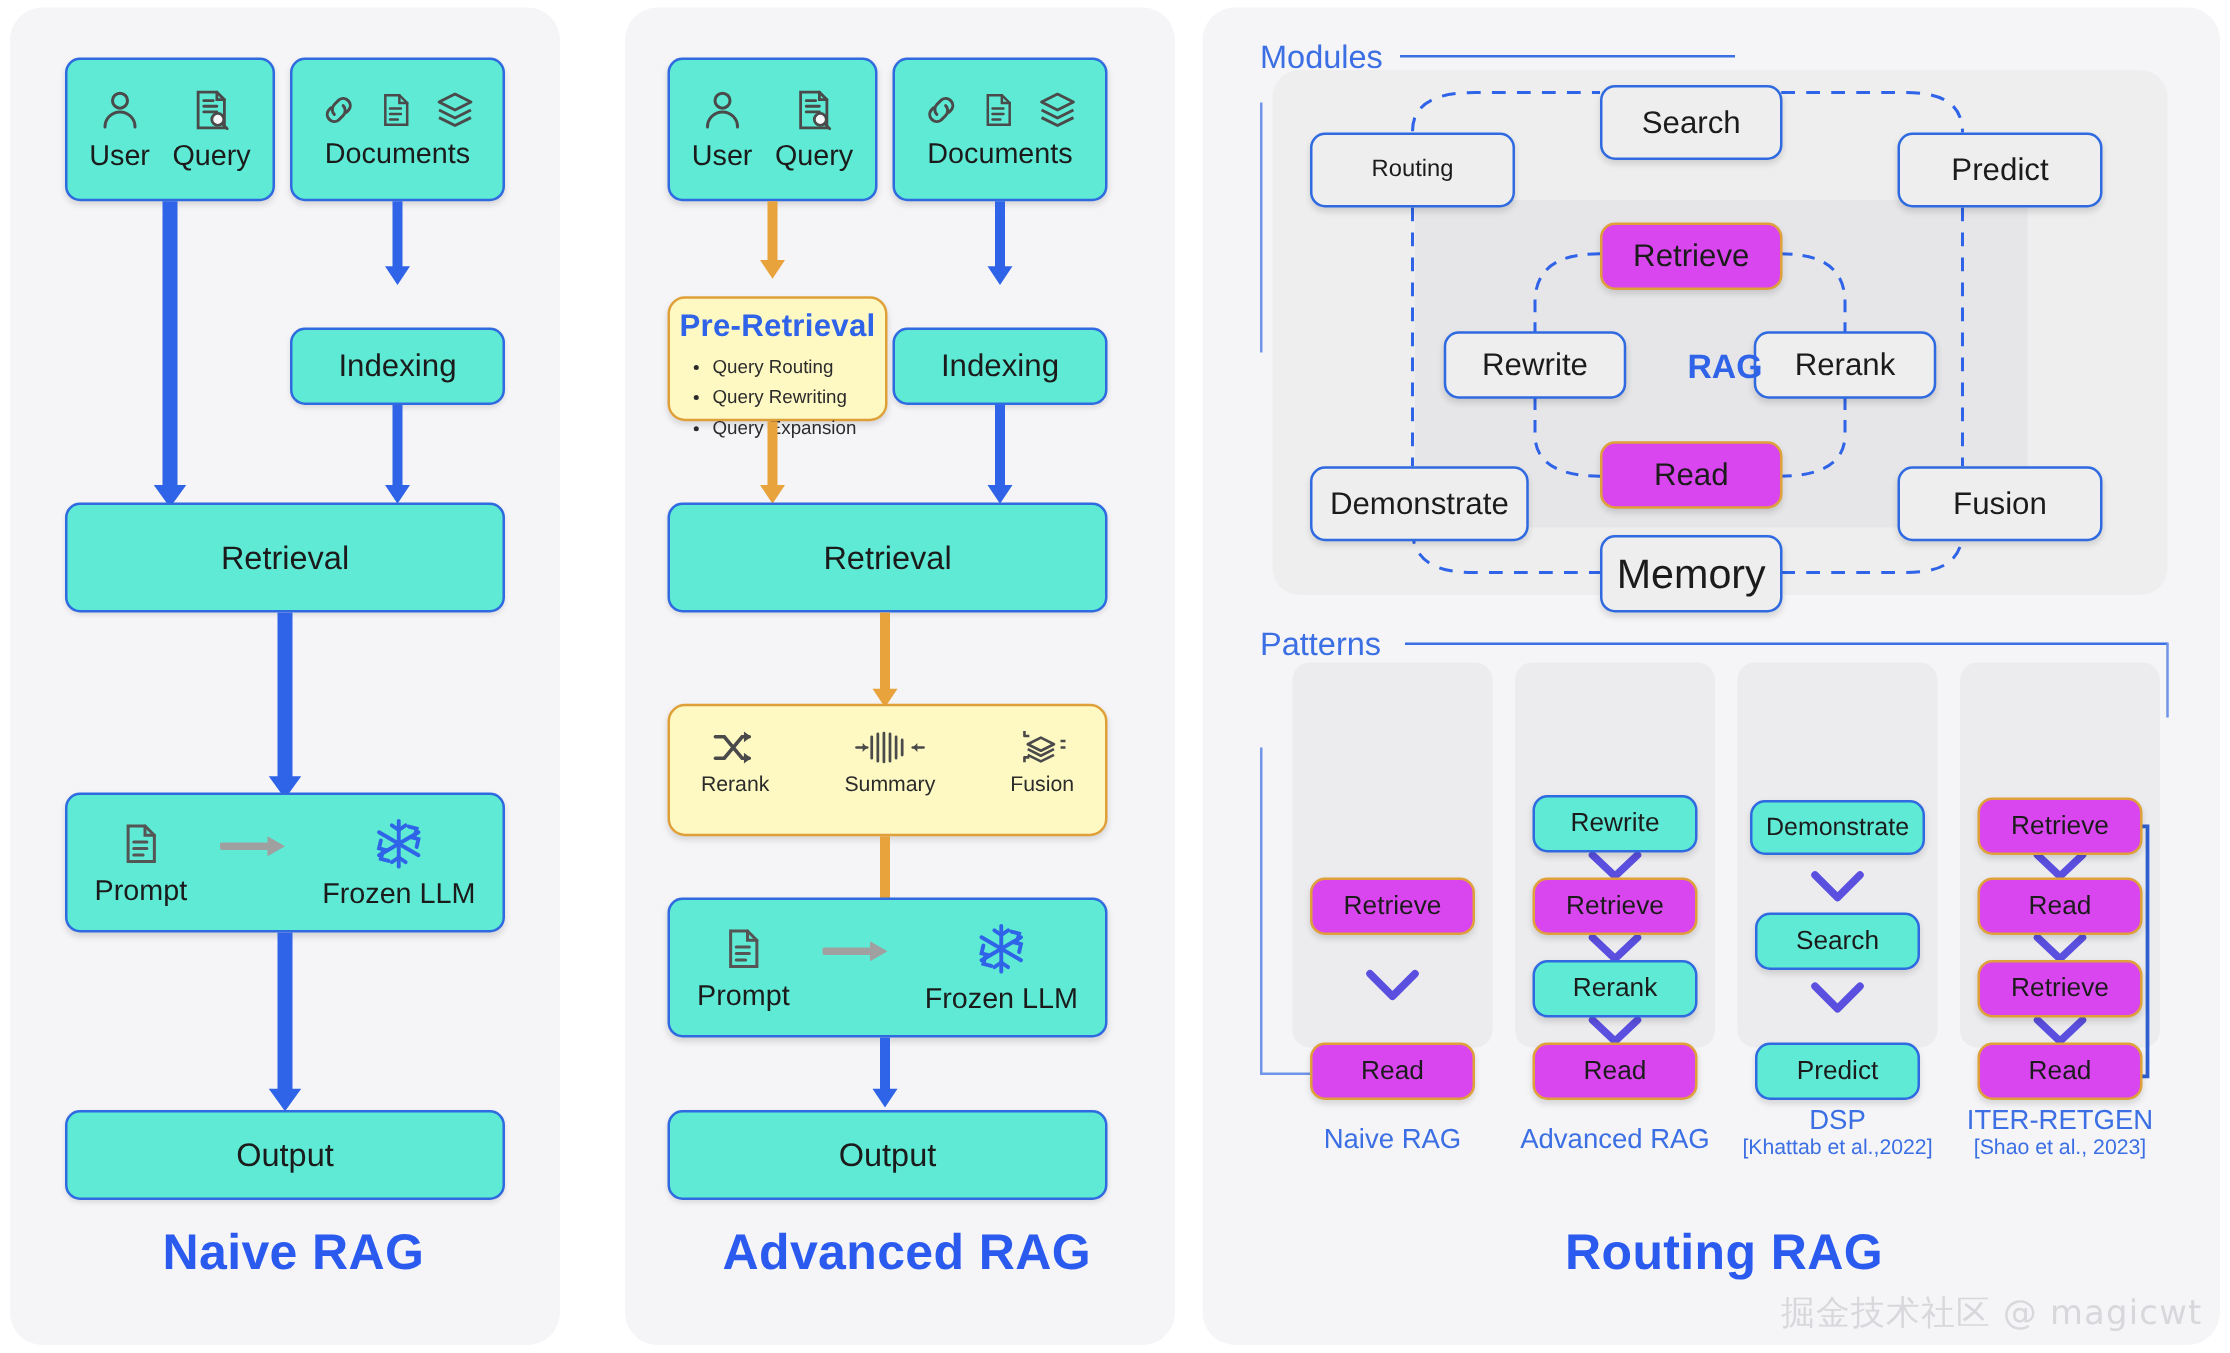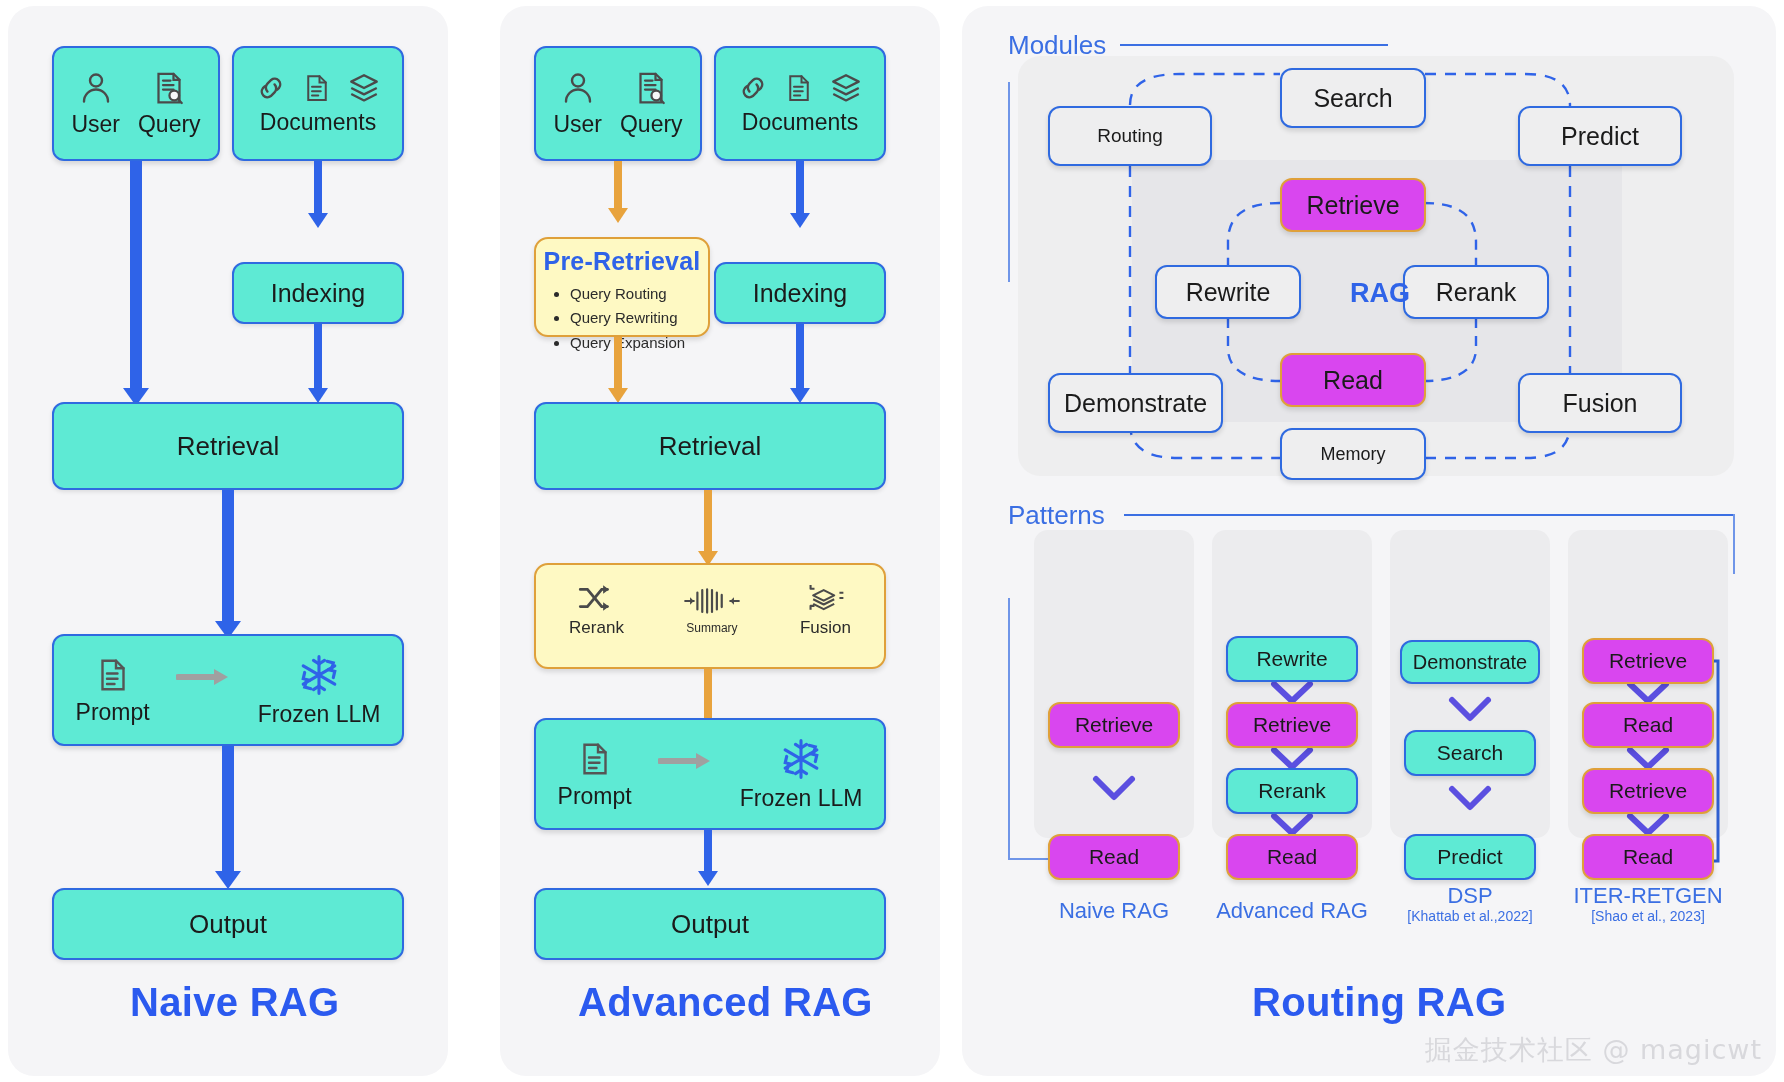--- a/index.html
+++ b/index.html
@@ -93,21 +93,21 @@
   }
   .brkv { position:absolute; width:2px; background:#6f95e8; }
   .brkh { position:absolute; height:2px; background:#6f95e8; }
   .modulesbg { position:absolute; background:#eeeeef; border-radius: 22px; }
   .ragcore { position:absolute; background:#e6e6e9; border-radius: 6px; }
   .raglabel { position:absolute; color:#2f63e8; font-weight:700; font-size:27px; }
 
   .patcol { position:absolute; background:#ececee; border-radius: 14px; }
   .patcap { position:absolute; text-align:center; color:#3b6fe3; white-space:nowrap; }
   .patcap .t1 { font-size: 22px; display:block; }
-  .patcap .t2 { font-size: 14px; display:block; margin-top:-1px; }
+  .patcap .t2 { font-size: 17px; display:block; margin-top:-1px; }
 
   svg.overlay { position:absolute; left:0; top:0; width:1784px; height:1082px; pointer-events:none; }
 
   .watermark {
     position:absolute; right: 22px; bottom: 14px;
     font-size: 27px; color: #d8d8dc; letter-spacing: 1px; white-space: nowrap;
     font-family: "DejaVu Sans", sans-serif;
     margin-left: 48px;
   }
 </style>
@@ -296,21 +296,21 @@
         <span style="font-size:17px;color:#2b2b2b;">Rerank</span>
       </div>
       <div class="icogroup">
         <svg width="56" height="32" viewBox="0 0 46 22" fill="none" stroke="#4a4a4a" stroke-width="1.8" stroke-linecap="round">
           <path d="M1 11h7"></path>
             <path d="M5 8l3 3-3 3" fill="#4a4a4a" stroke="none"></path>
           <path d="M11 4v14M15 2v18M19 1.5v19M23 2v18M27 4v14M31 6v10"></path>
           <path d="M45 11h-7"></path>
             <path d="M41 8l-3 3 3 3" fill="#4a4a4a" stroke="none"></path>
         </svg>
-        <span style="font-size:12px;color:#2b2b2b;text-align:center;">Summary</span>
+        <span style="font-size:17px;color:#2b2b2b;text-align:center;">Summary</span>
       </div>
       <div class="icogroup">
         <svg width="42" height="32" viewBox="0 0 32 24" fill="none" stroke="#4a4a4a" stroke-width="1.6" stroke-linejoin="round">
           <path d="M15 6l8 4-8 4-8-4z"></path>
             <path d="M7 13l8 4 8-4"></path>
             <path d="M7 16.5l8 4 8-4"></path>
           <path d="M5 2v3h3M5 21v-3h3M27 8h3M27 12h3"></path>
         </svg>
         <span style="font-size:17px;color:#2b2b2b;">Fusion</span>
       </div>
@@ -373,21 +373,21 @@
     <path d="M1424 203 C1454 203 1476 212 1476 242 L1476 268" fill="none" stroke="#2f63e8" stroke-width="2.4" stroke-dasharray="10 8"></path>
     <path d="M1228 318 L1228 348 C1228 372 1250 381 1280 381" fill="none" stroke="#2f63e8" stroke-width="2.4" stroke-dasharray="10 8"></path>
     <path d="M1476 318 L1476 348 C1476 372 1454 381 1424 381" fill="none" stroke="#2f63e8" stroke-width="2.4" stroke-dasharray="10 8"></path>
   </svg>
 
   <div class="node" style="left:1280px; top:68px; width:146px; height:60px; font-size:25px; background:#eeeeef;">Search</div>
   <div class="node" style="left:1048px; top:106px; width:164px; height:60px; font-size:19px; background:#eeeeef;">Routing</div>
   <div class="node" style="left:1518px; top:106px; width:164px; height:60px; font-size:25px; background:#eeeeef;">Predict</div>
   <div class="node" style="left:1048px; top:373px; width:175px; height:60px; font-size:25px; background:#eeeeef;">Demonstrate</div>
   <div class="node" style="left:1518px; top:373px; width:164px; height:60px; font-size:25px; background:#eeeeef;">Fusion</div>
-  <div class="node" style="left:1280px; top:428px; width:146px; height:52px; font-size:18px; background:#eeeeef;text-align:center;">Memory</div>
+  <div class="node" style="left:1280px; top:428px; width:146px; height:62px; font-size:33px; background:#eeeeef;text-align:center;">Memory</div>
 
   <div class="node orange" style="left:1280px; top:178px; width:146px; height:54px; font-size:25px;">Retrieve</div>
   <div class="node" style="left:1155px; top:265px; width:146px; height:54px; font-size:25px; background:#eeeeef;">Rewrite</div>
   <div class="node" style="left:1403px; top:265px; width:146px; height:54px; font-size:25px; background:#eeeeef;">Rerank</div>
   <div class="node orange" style="left:1280px; top:353px; width:146px; height:54px; font-size:25px;">Read</div>
 
   <div class="raglabel" style="left:1333px; top:278px;margin-left:17px;">RAG</div>
 
   <div class="seclabel" style="left:1008px; top:500px;">Patterns</div>
   <div class="secrule" style="left:1124px; top:514px; width:610px;"></div>

